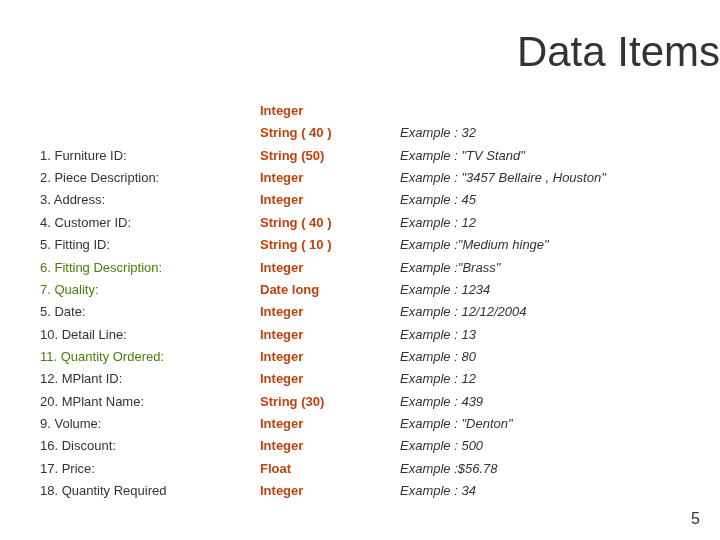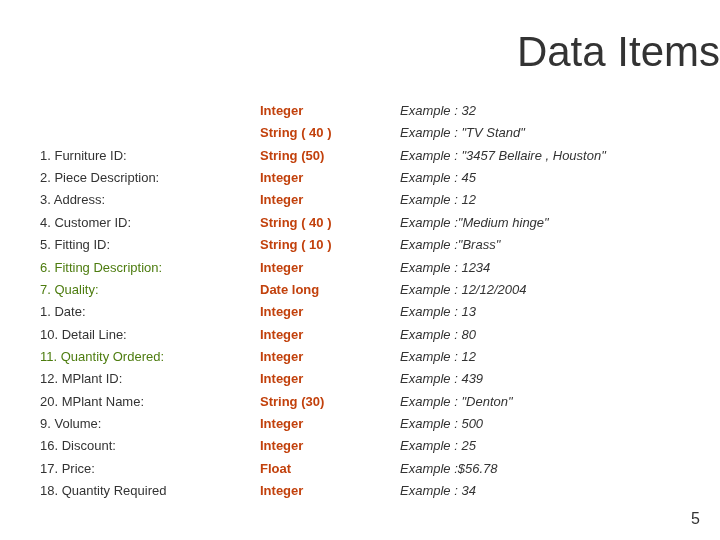--- a/index.html
+++ b/index.html
@@ -66,21 +66,21 @@
 
 <div class="content">
   <div class="col col-items" id="col-items">
       <div>1. Furniture ID:</div>
       <div>2. Piece Description:</div>
       <div>3. Address:</div>
       <div>4. Customer ID:</div>
       <div>5. Fitting ID:</div>
       <div><span class="item-link">6. Fitting Description:</span></div>
       <div><span class="item-link">7. Quality:</span></div>
-      <div>1. Date:</div>
+      <div>5. Date:</div>
       <div>10. Detail Line:</div>
       <div><span class="item-link">11. Quantity Ordered:</span></div>
       <div>12. MPlant ID:</div>
       <div>20. MPlant Name:</div>
       <div>9. Volume:</div>
       <div>16. Discount:</div>
       <div>17. Price:</div>
       <div>18. Quantity Required</div>
     </div>
   <div class="col col-types" id="col-types">
@@ -112,19 +112,18 @@
       <div>Example :"Medium hinge"</div>
       <div>Example :"Brass"</div>
       <div>Example : 1234</div>
       <div>Example : 12/12/2004</div>
       <div>Example : 13</div>
       <div>Example : 80</div>
       <div>Example : 12</div>
       <div>Example : 439</div>
       <div>Example : "Denton"</div>
       <div>Example : 500</div>
-      <div>Example : 25</div>
       <div>Example :$56.78</div>
       <div>Example : 34</div>
     </div>
 </div>
 
 <div class="page-num">5</div>
 
 </body></html>

